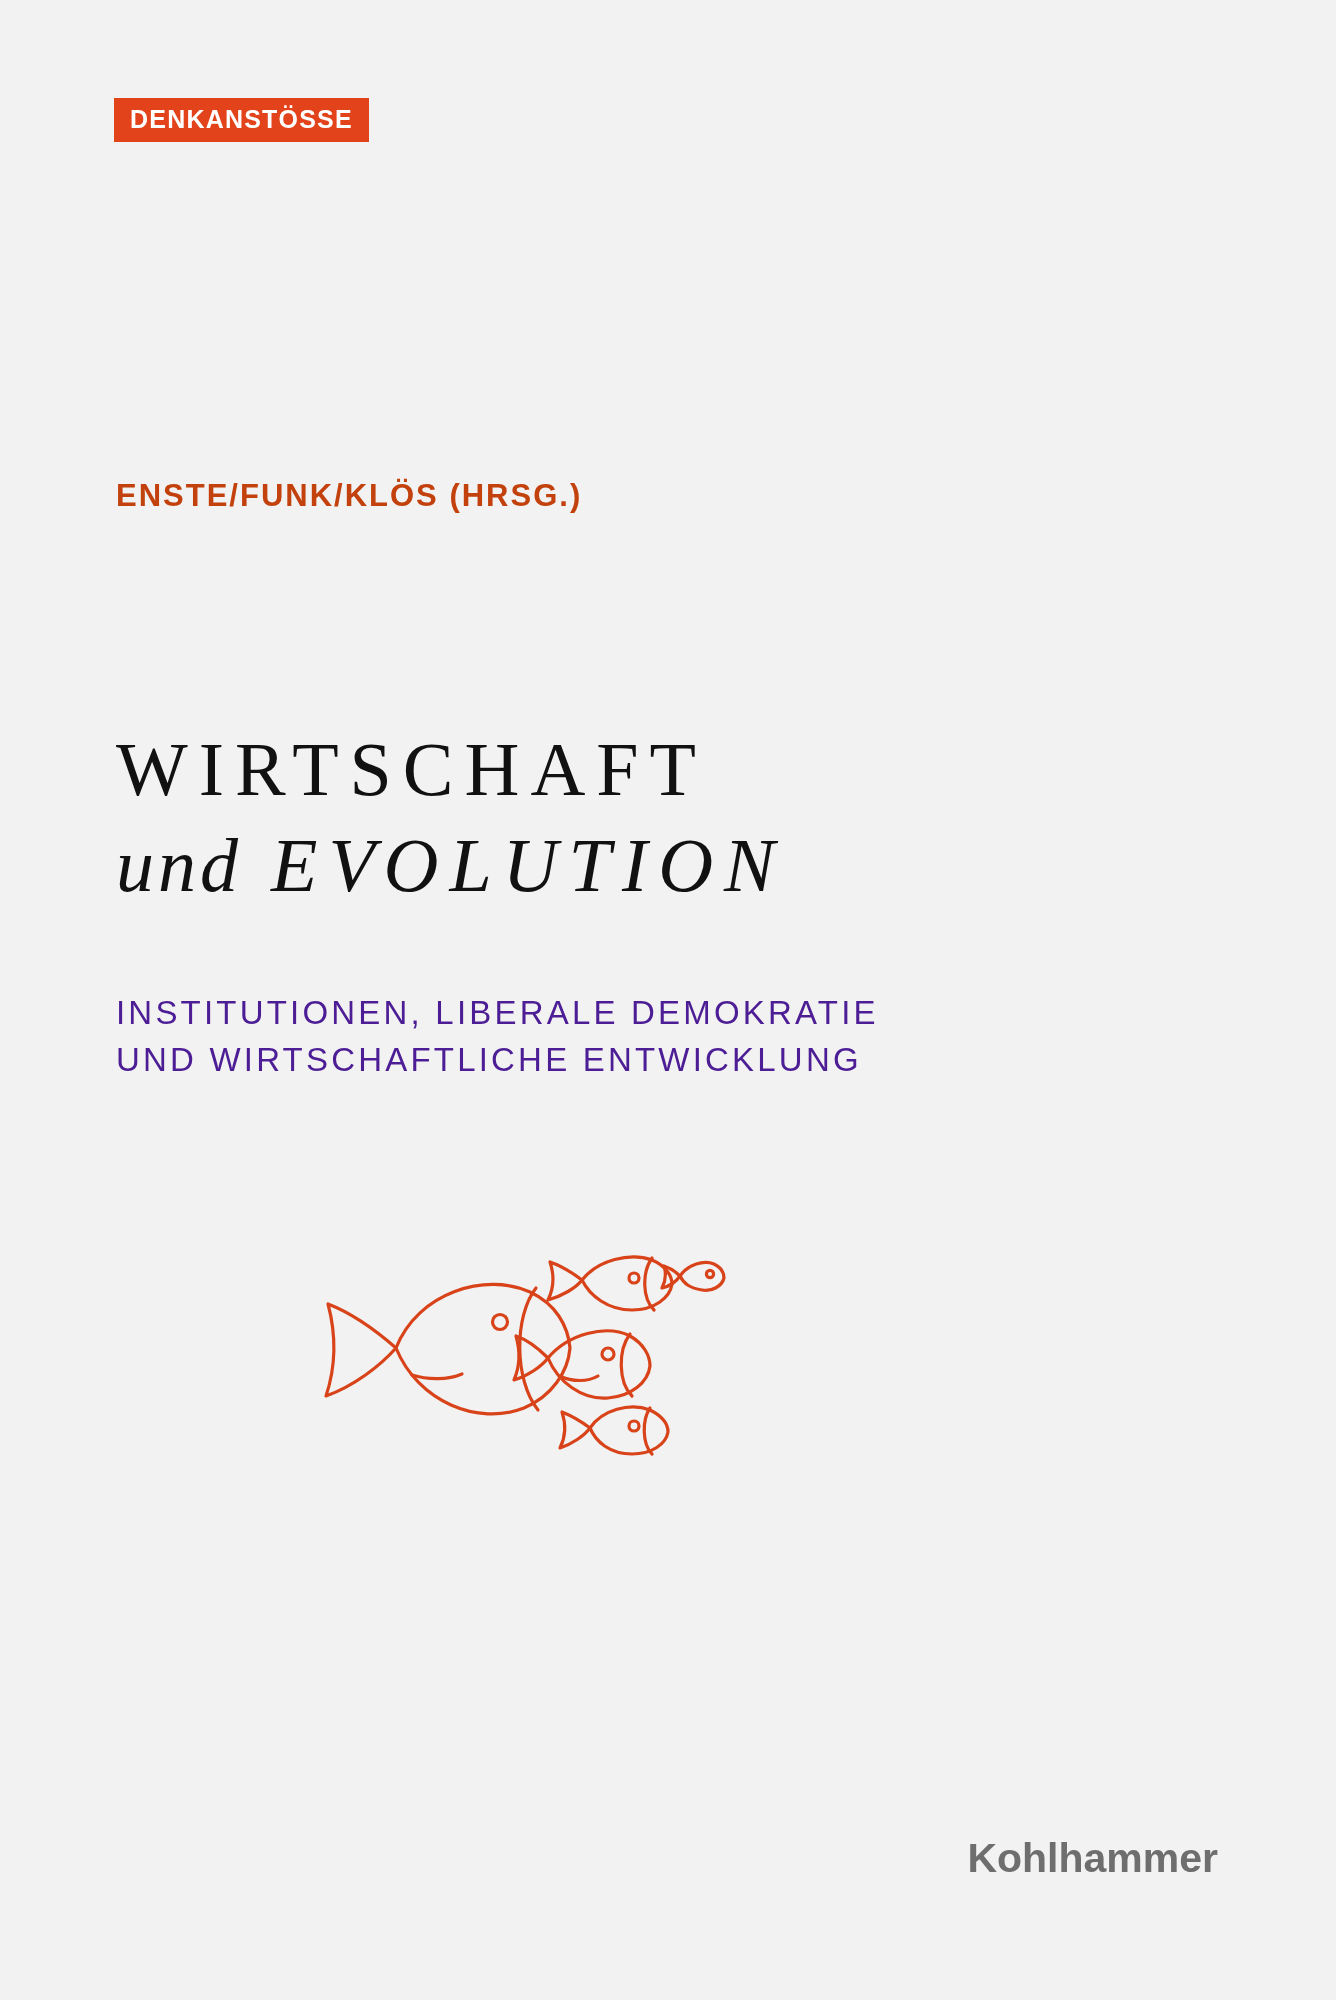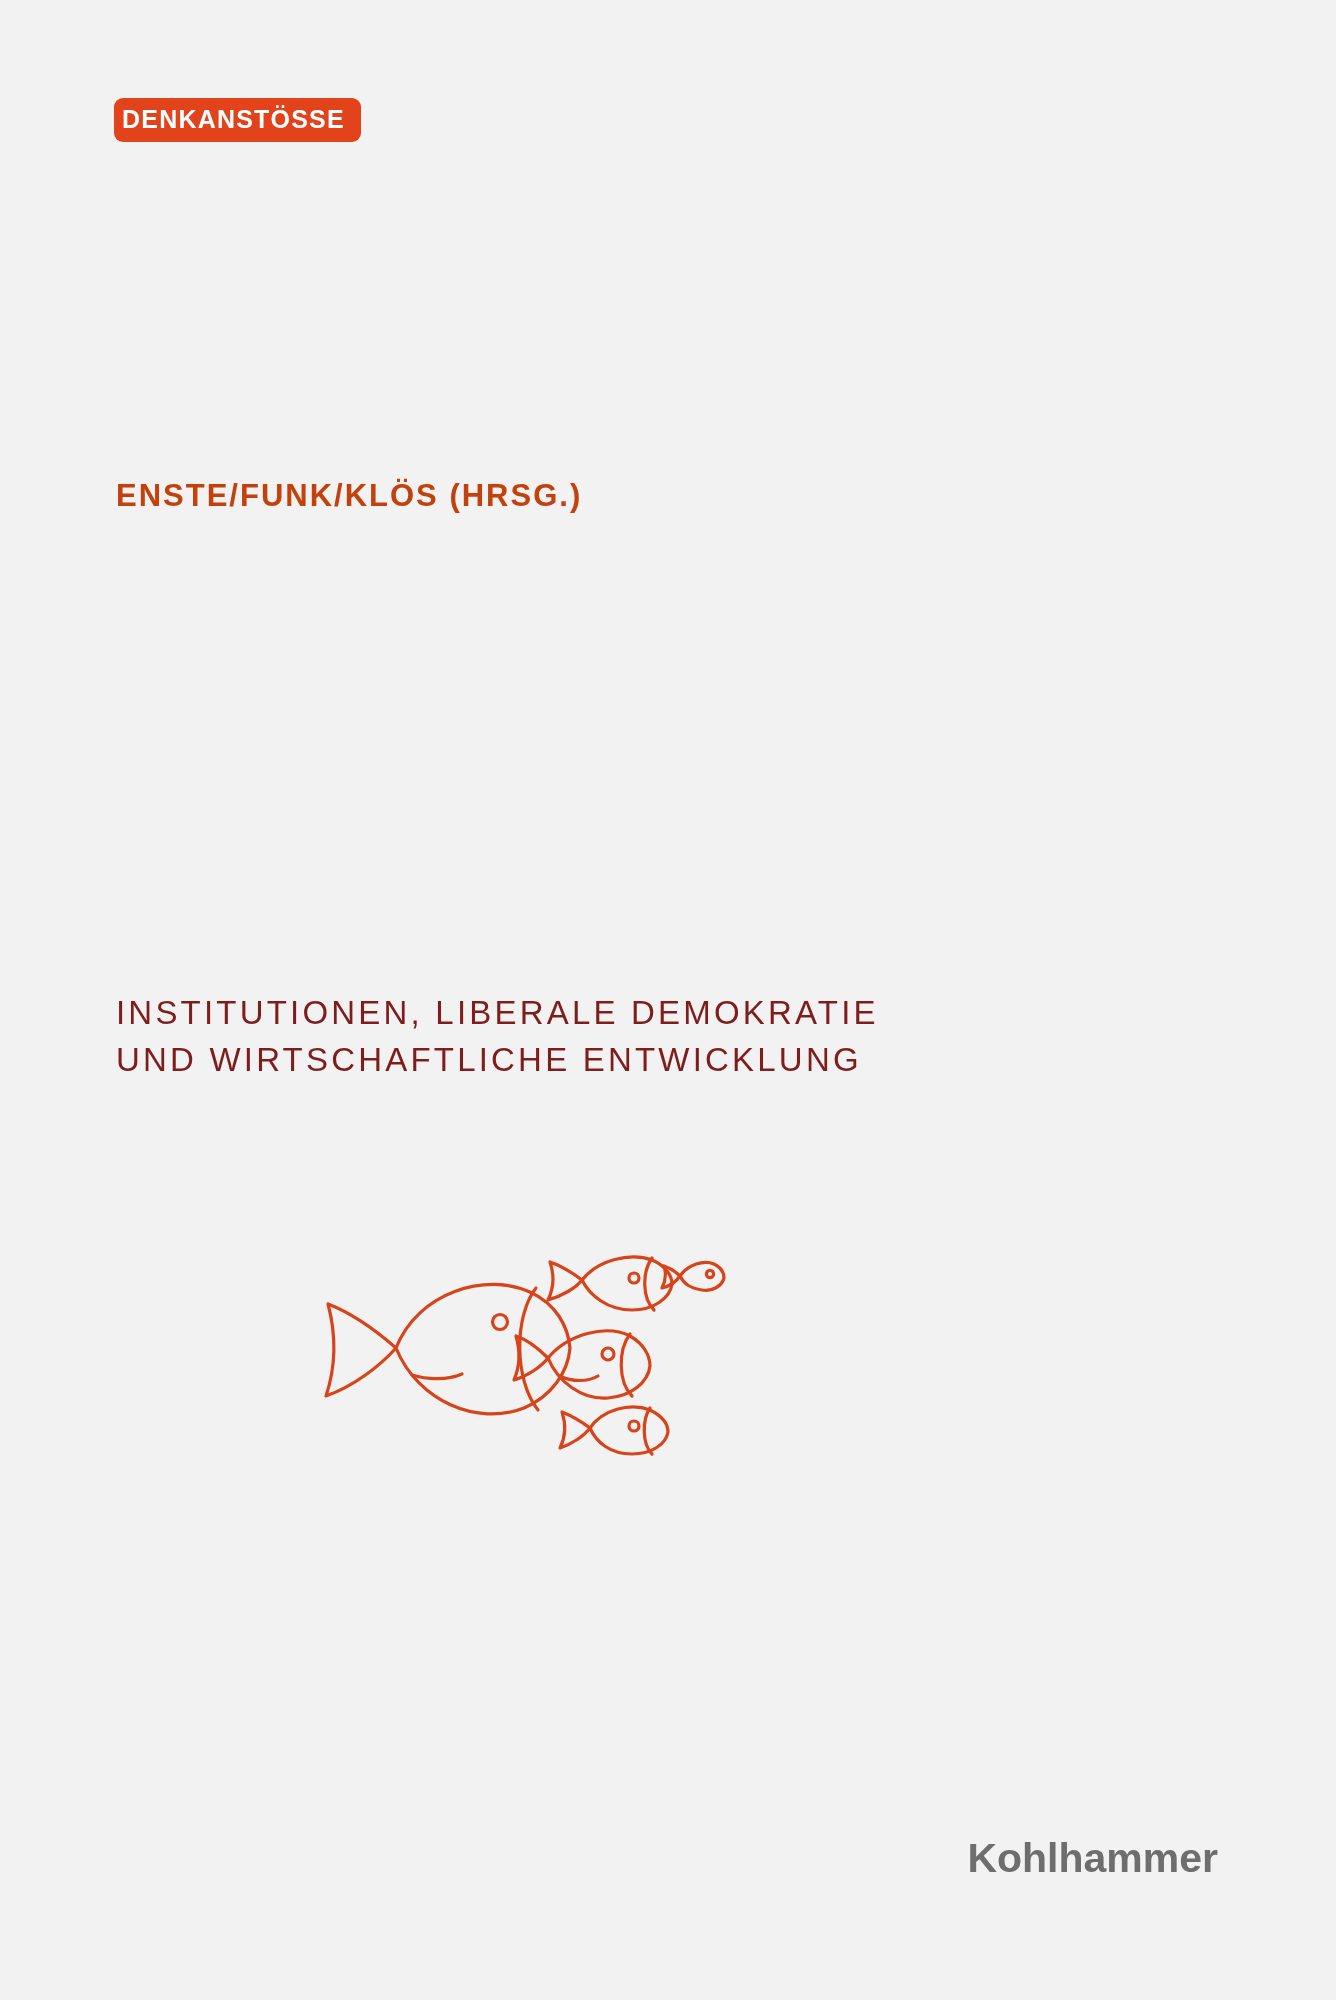--- a/index.html
+++ b/index.html
@@ -25,24 +25,23 @@
   
   .series-badge {
     position: absolute;
     left: 114px;
     top: 98px;
     background: #e2431a;
     color: #ffffff;
     font-size: 25px;
     font-weight: bold;
     letter-spacing: 1.2px;
-    padding: 9px 16px 10px 8px;
+    padding: 9px 16px 10px 16px;
     line-height: 1;
     white-space: nowrap;
-    border-radius: 9px;
   }
 
   
   .editors {
     position: absolute;
     left: 116px;
     top: 478px;
     font-size: 31px;
     font-weight: bold;
     letter-spacing: 2.0px;
@@ -86,21 +85,21 @@
 
   
   .subtitle {
     position: absolute;
     left: 116px;
     top: 990px;
     width: 1130px;
     font-size: 33px;
     letter-spacing: 3.2px;
     line-height: 1.42;
-    color: #7f1d1d;
+    color: #4c1d95;
   }
   .subtitle div { white-space: nowrap; }
 
   
   .illustration {
     position: absolute;
     left: 300px;
     top: 1230px;
     width: 520px;
     height: 240px;
@@ -120,20 +119,26 @@
 </style>
 </head>
 <body>
 
 <div class="cover">
 
   <div class="series-badge">DENKANSTÖSSE</div>
 
   <div class="editors">ENSTE/FUNK/KLÖS (HRSG.)</div>
 
+  <div class="title-block">
+    <div class="title-line-1">WIRTSCHAFT</div>
+    <div class="title-line-2">
+      <span class="title-conj">und</span><span>&nbsp;</span><span class="title-main-2">EVOLUTION</span>
+    </div>
+  </div>
 
   <div class="subtitle">
     <div>INSTITUTIONEN, LIBERALE DEMOKRATIE</div>
     <div>UND WIRTSCHAFTLICHE ENTWICKLUNG</div>
   </div>
 
   <div class="illustration">
     <svg width="520" height="240" viewBox="0 0 520 240" fill="none" stroke="#d8431a" stroke-width="3.2" stroke-linecap="round" stroke-linejoin="round">
 
       <path d="M96 118 C 118 62, 186 42, 230 62 C 256 74, 268 96, 270 118 C 268 142, 252 166, 224 178 C 178 196, 118 172, 96 118 Z"></path>

